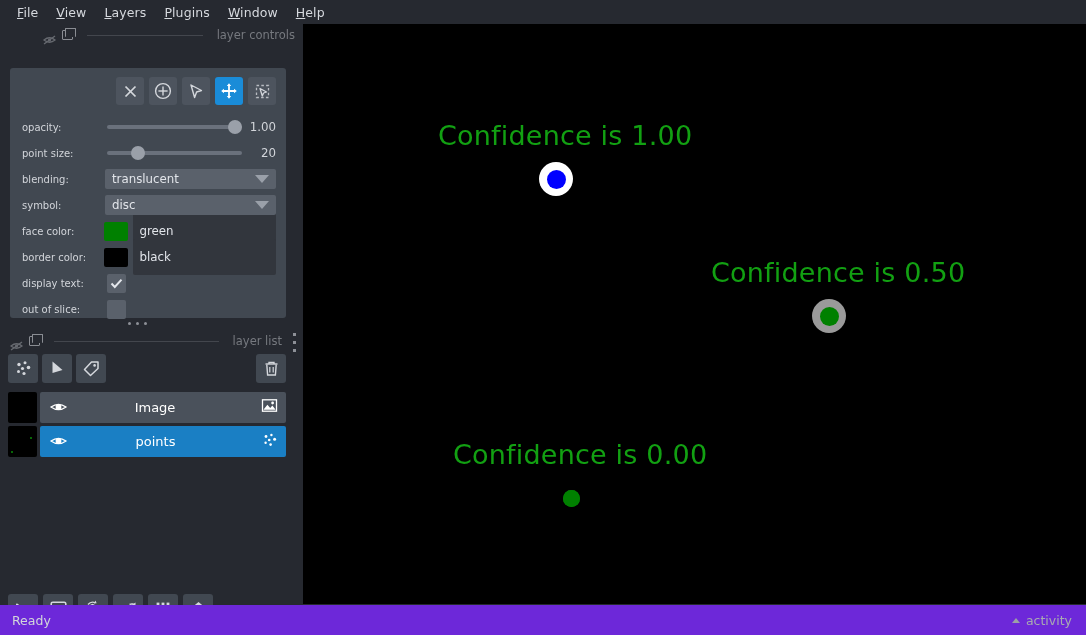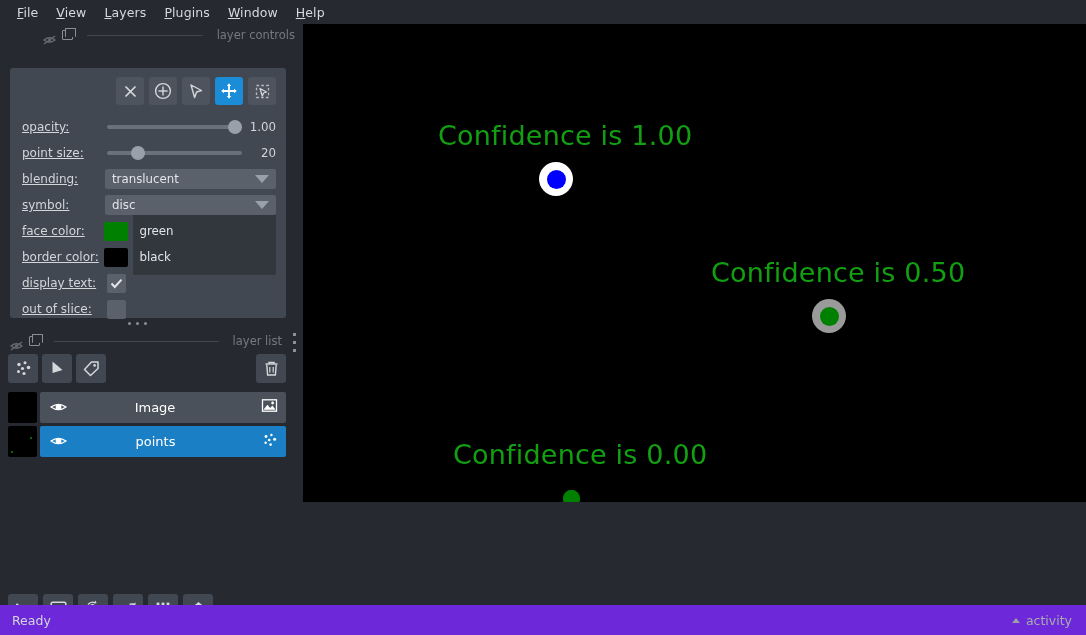--- a/index.html
+++ b/index.html
@@ -45,21 +45,21 @@
   }
   .tool-row { position:absolute; right:10px; top:9px; display:flex; gap:5px; }
   .tbtn {
     width:28px; height:28px; background:#4d545e; border-radius:3px;
     display:flex; align-items:center; justify-content:center;
   }
   .tbtn.active { background:#1a8cd8; }
 
   .grid { position:absolute; left:0; top:48px; width:276px; padding:0 10px 0 12px; }
   .grow { display:flex; align-items:center; height:22px; margin-bottom:4px; }
-  .lbl { width:85px; font-size:12px; color:#d2d5da;text-decoration:underline; }
+  .lbl { width:85px; font-size:10px; color:#d2d5da; }
 
   .slider { position:relative; width:135px; height:16px; display:flex; align-items:center; }
   .strack { position:absolute; left:0; right:0; height:4px; background:#6a717c; border-radius:2px; }
   .sknob { position:absolute; width:14px; height:14px; border-radius:50%; background:#9aa0a9; }
   .sval { margin-left:auto; font-size:11.8px; color:#d2d5da; }
 
   .dd {
     position:relative; width:175px; height:20px; background:#5a616b; border-radius:2px;
     display:flex; align-items:center; padding-left:7px; font-size:11.8px; color:#e2e5ea;
   }
@@ -104,21 +104,21 @@
   .eye { margin-left:10px; }
   .lname { flex:1; text-align:center; font-size:13px; color:#fff; margin-left:-18px; }
   .ltype { margin-right:8px; }
 
   
   .botbar { position:absolute; left:8px; top:570px; display:flex; gap:5px; }
   .bbtn { width:30px; height:30px; background:#414851; border-radius:3px;
     display:flex; align-items:center; justify-content:center; }
 
   
-  .canvas { position:absolute; left:303px; top:24px; width:783px; height:478px; background:#000; overflow:hidden; }
+  .canvas { position:absolute; left:303px; top:24px; width:783px; height:580px; background:#000; overflow:hidden; }
   .ctext { position:absolute; color:#12a012; font-size:27px; white-space:nowrap; letter-spacing:.2px; }
   .pt { position:absolute; border-radius:50%; }
 
   
   .status { position:absolute; left:0; top:605px; width:1086px; height:30px; background:#6d28d9;
     display:flex; align-items:center; }
   .stext { margin-left:12px; font-size:12.5px; color:#d2d5da; }
   .activity { margin-left:auto; margin-right:14px; display:flex; align-items:center; gap:6px;
     font-size:12.5px; color:#a8abb1; }
   .up-caret { width:0; height:0; border-left:4.5px solid transparent; border-right:4.5px solid transparent;

